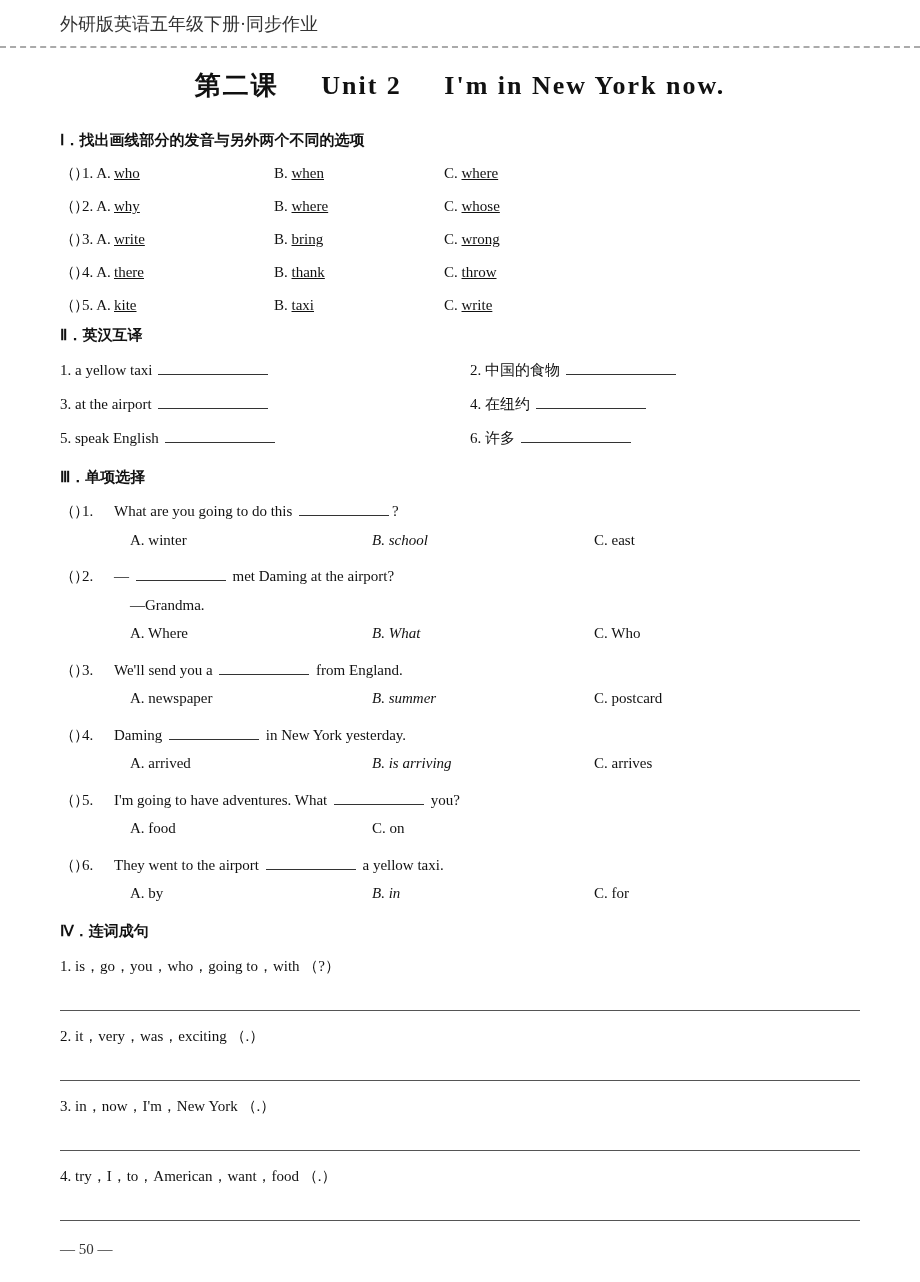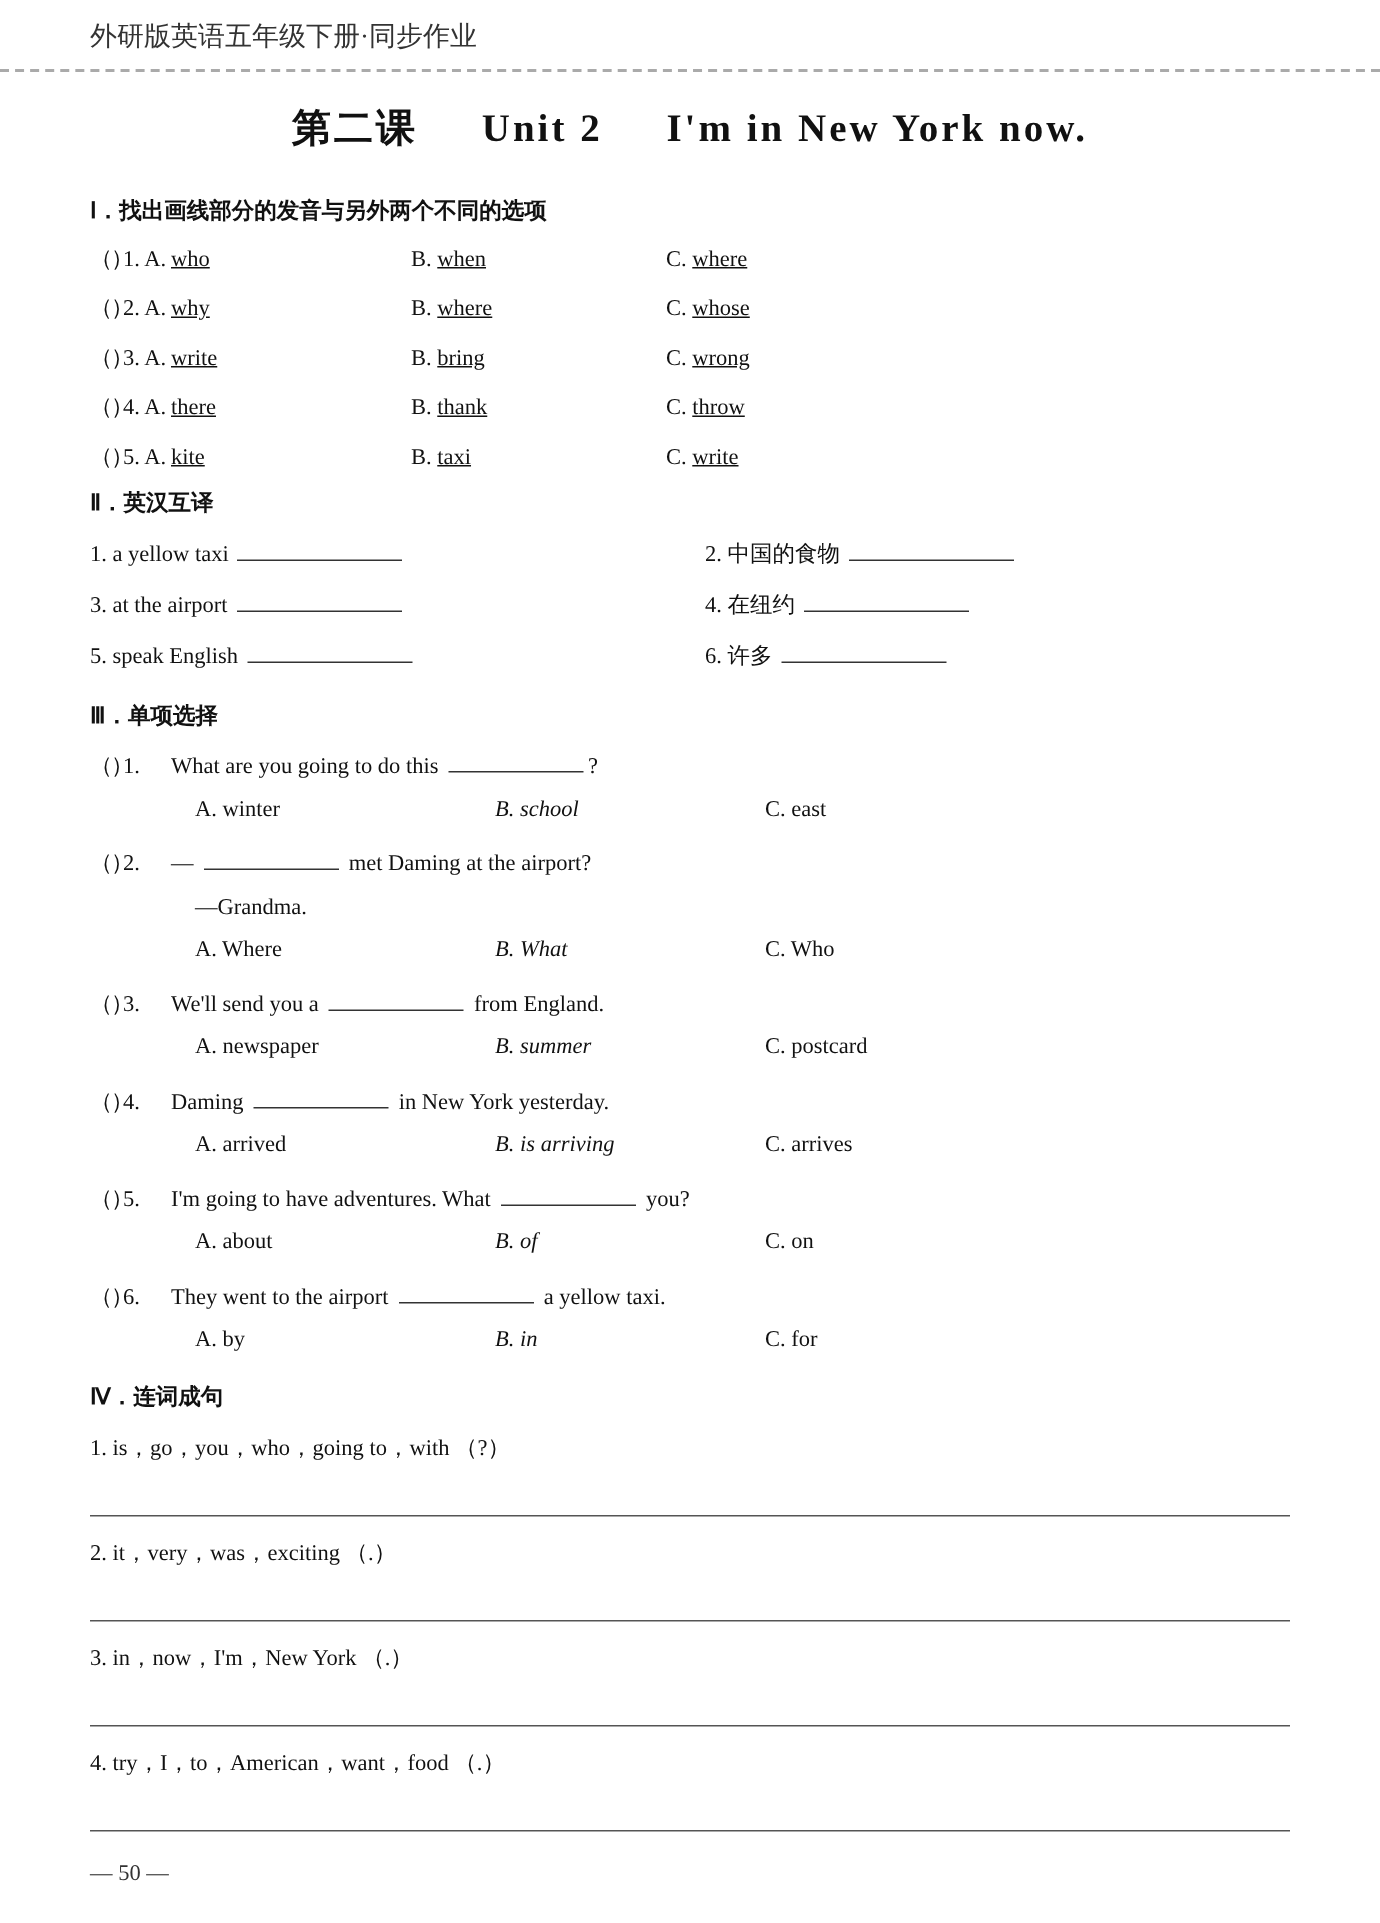--- a/index.html
+++ b/index.html
@@ -96,20 +96,21 @@
     }
     .mc-question-row {
       display: flex;
       align-items: baseline;
       line-height: 1.9;
     }
     .mc-options {
       display: flex;
       padding-left: 70px;
       line-height: 1.9;
+      gap: 42px;
     }
     .mc-opt {
       display: inline-block;
     }
     .mc-opt-a { width: 200px; }
     .mc-opt-b { width: 180px; font-style: italic; }
     .blank-line {
       display: inline-block;
       border-bottom: 1px solid #333;
       width: 90px;
@@ -293,22 +294,21 @@
   </div>
 
   <div class="mc-question">
     <div class="mc-question-row">
       <span class="paren">（</span>
       <span class="paren-right">）</span>
       <span style="width:32px;display:inline-block">5.</span>
       <span>I'm going to have adventures. What <span class="blank-line"></span> you?</span>
     </div>
     <div class="mc-options">
-      <span class="mc-opt mc-opt-a">A. about</span>
-      <span class="mc-opt mc-opt-b">B. of</span>
+      <span class="mc-opt mc-opt-a">A. food</span>
       <span class="mc-opt">C. on</span>
     </div>
   </div>
 
   <div class="mc-question">
     <div class="mc-question-row">
       <span class="paren">（</span>
       <span class="paren-right">）</span>
       <span style="width:32px;display:inline-block">6.</span>
       <span>They went to the airport <span class="blank-line"></span> a yellow taxi.</span>

